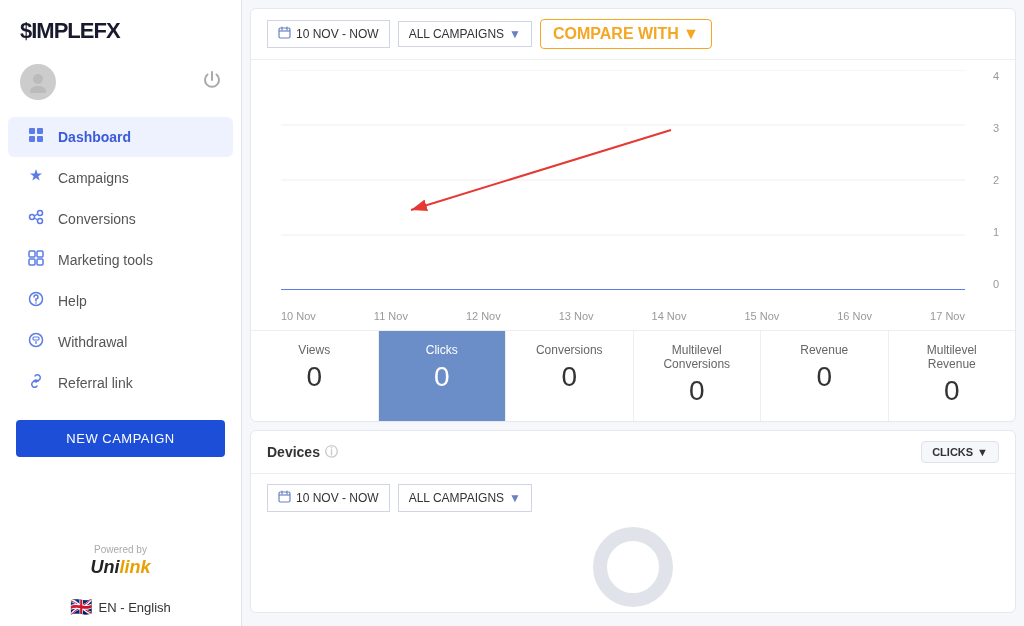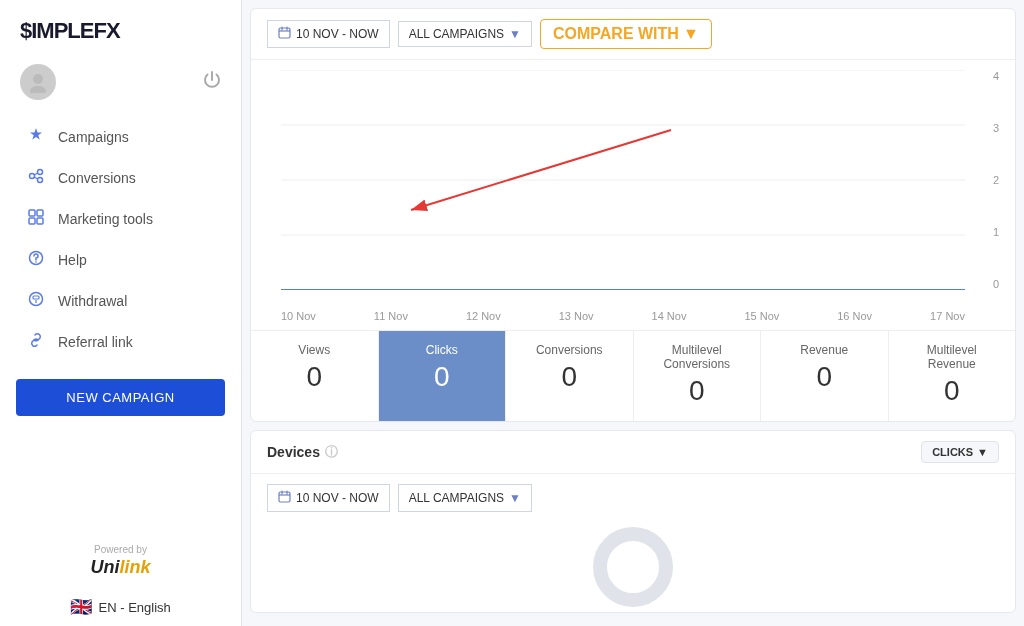--- a/index.html
+++ b/index.html
@@ -260,20 +260,31 @@
       </svg>
     </div>
     <div class="power-icon">
       <svg width="18" height="18" viewBox="0 0 18 18">
         <path d="M9 1v8M4.5 3.5A7 7 0 1 0 13.5 3.5" stroke="#aaa" stroke-width="2" fill="none" stroke-linecap="round"></path>
       </svg>
     </div>
   </div>
 
   <nav>
+    <div class="nav-item active">
+      <span class="nav-icon">
+        <svg width="16" height="16" viewBox="0 0 16 16" fill="none">
+          <rect x="1" y="1" width="6" height="6" rx="1" fill="#5b7ce6"></rect>
+          <rect x="9" y="1" width="6" height="6" rx="1" fill="#5b7ce6"></rect>
+          <rect x="1" y="9" width="6" height="6" rx="1" fill="#5b7ce6"></rect>
+          <rect x="9" y="9" width="6" height="6" rx="1" fill="#5b7ce6"></rect>
+        </svg>
+      </span>
+      <span>Dashboard</span>
+    </div>
     <div class="nav-item">
       <span class="nav-icon">
         <svg width="16" height="16" viewBox="0 0 16 16" fill="none">
           <path d="M8 1l1.5 4.5H14l-3.7 2.7 1.4 4.3L8 10l-3.7 2.5 1.4-4.3L2 5.5h4.5z" fill="#5b7ce6"></path>
         </svg>
       </span>
       <span>Campaigns</span>
     </div>
     <div class="nav-item">
       <span class="nav-icon">

